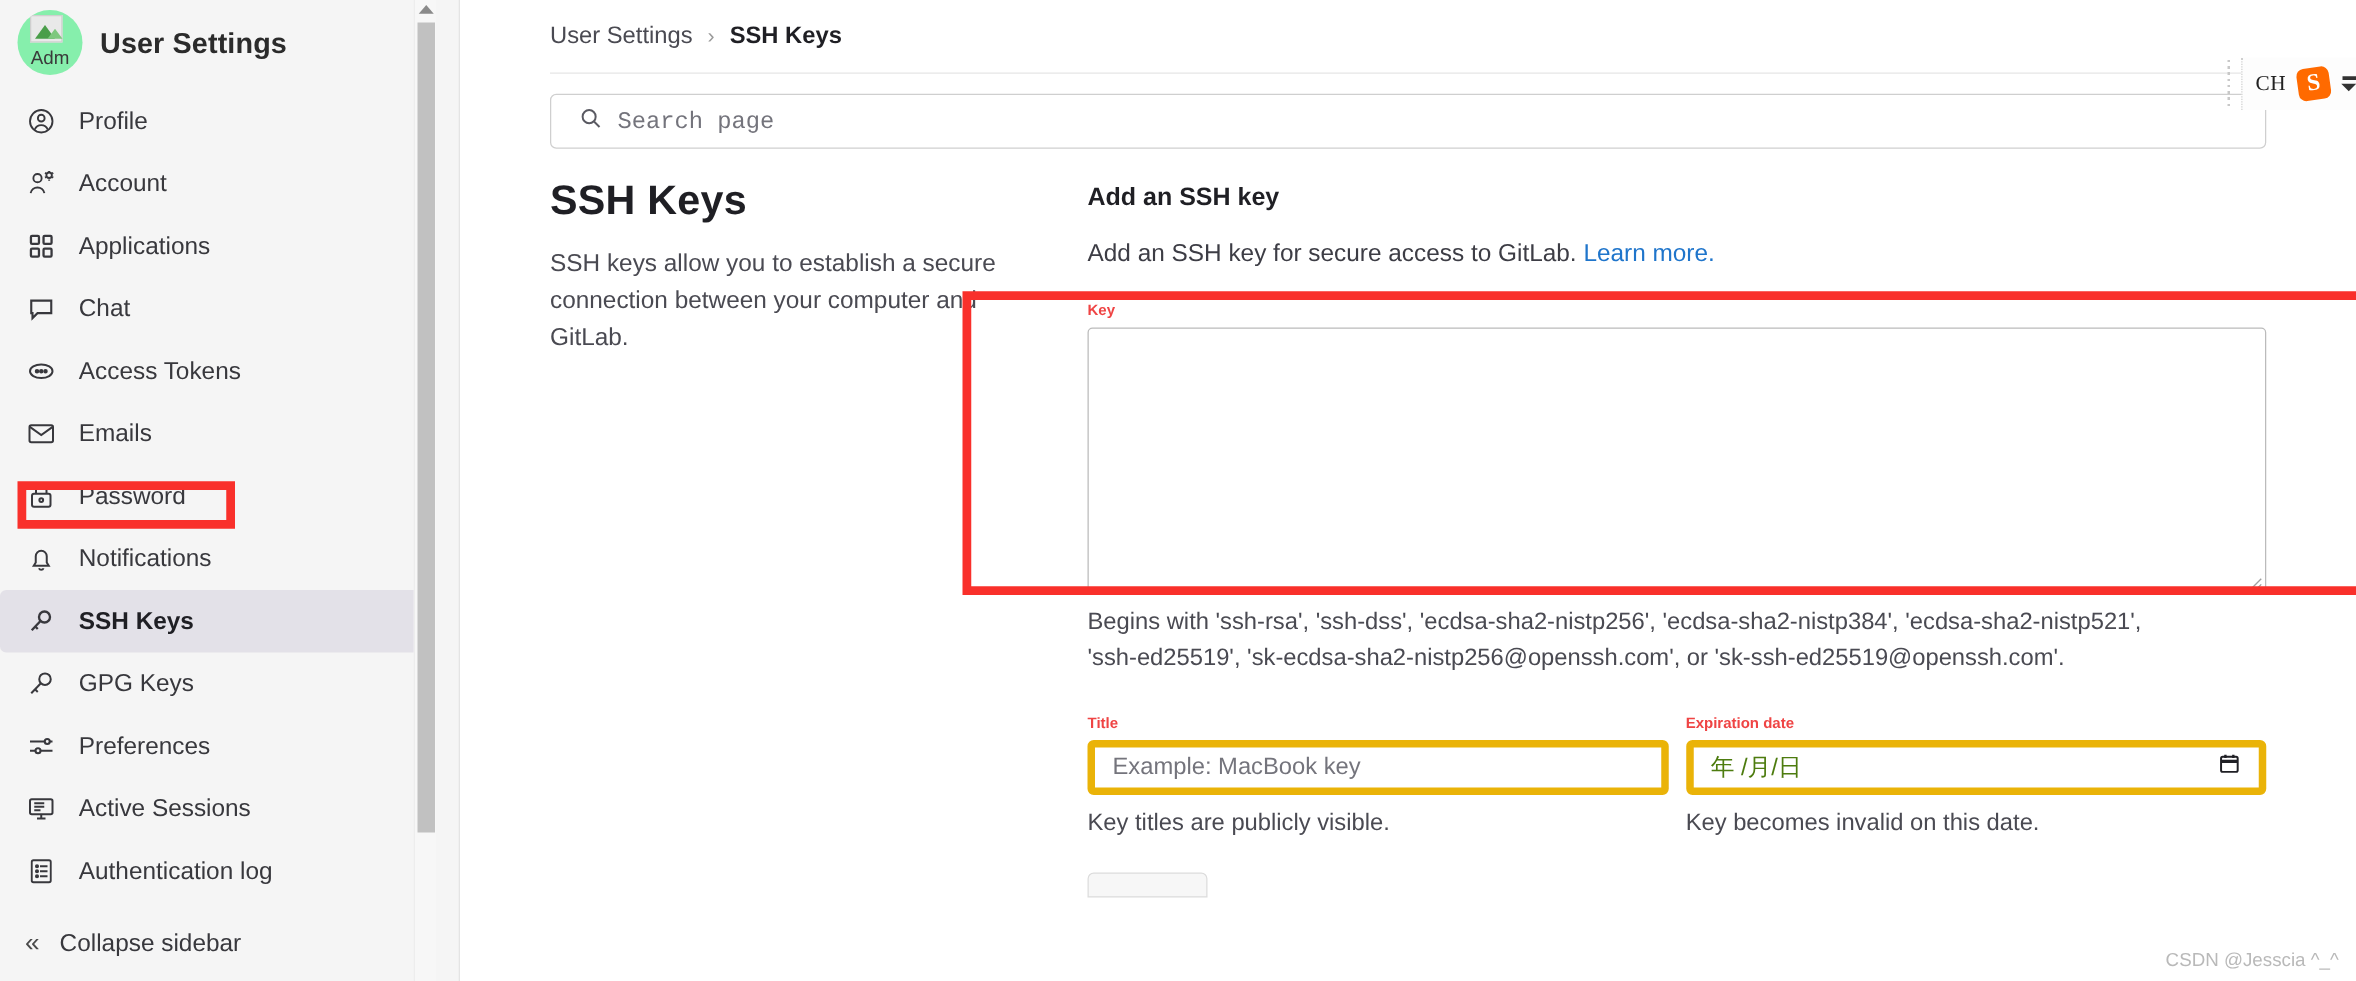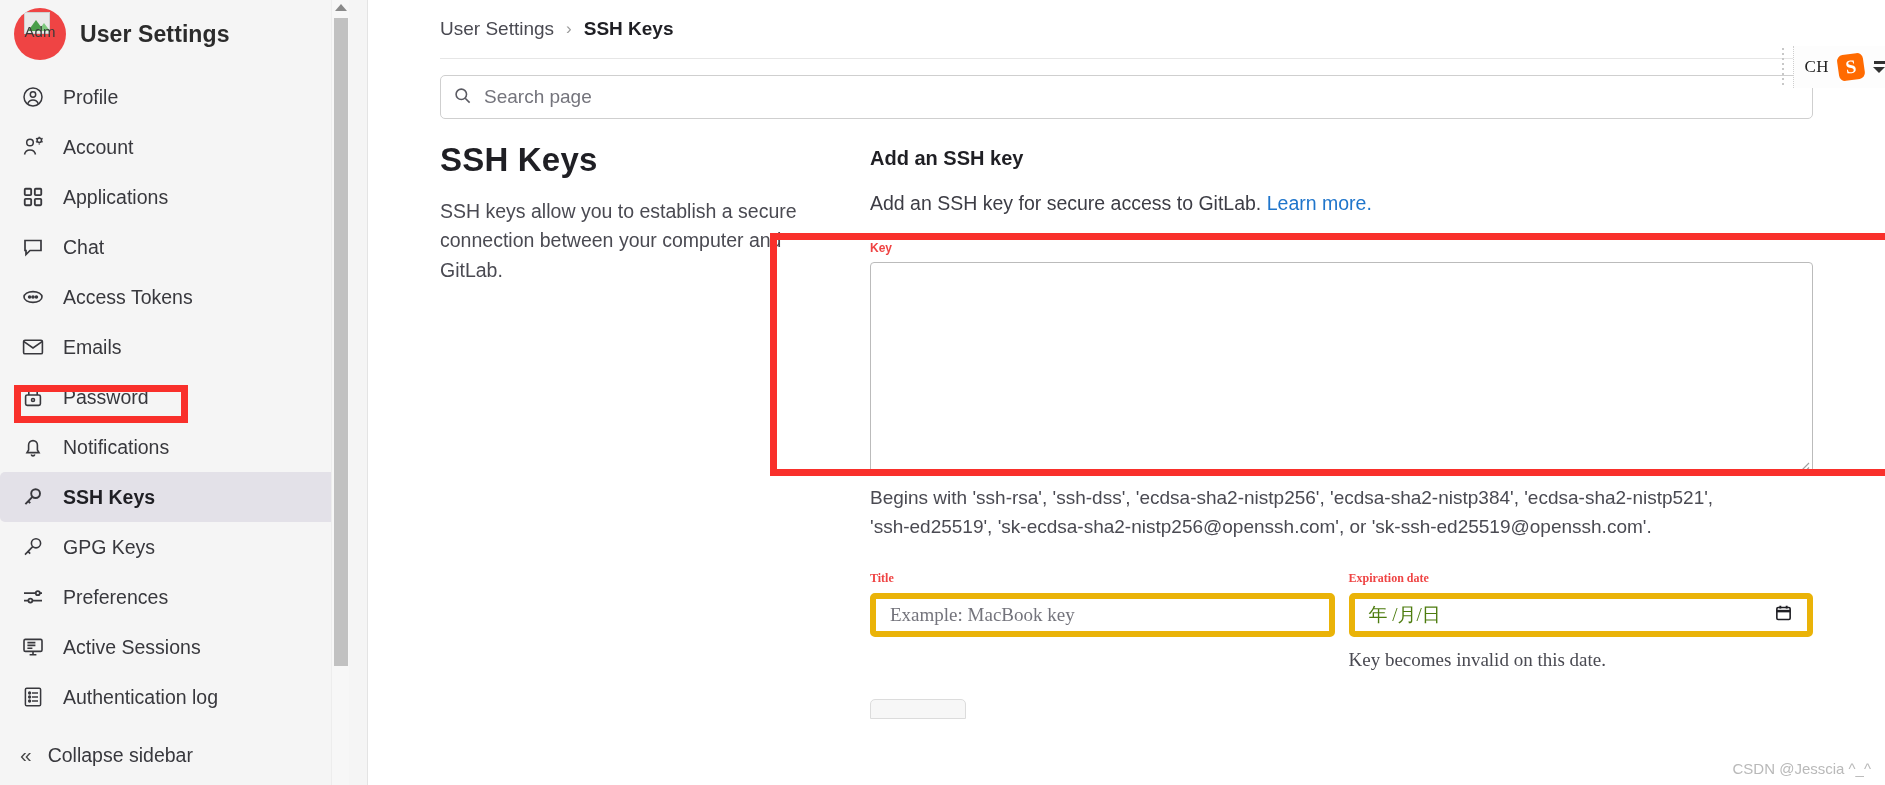--- a/index.html
+++ b/index.html
@@ -36,26 +36,26 @@
   .sb-header {
     display: flex;
     align-items: center;
     gap: 14px;
     padding: 14px 0 14px 14px;
     height: 68px;
   }
   .avatar {
     width: 52px; height: 52px;
     border-radius: 50%;
-    background: #ef4444;
+    background: #86efac;
     position: relative;
     overflow: hidden;
     flex: 0 0 52px;
     display: flex;
-    align-items: center;
+    align-items: flex-end;
     justify-content: center;
   }
   .avatar .broken {
     position: absolute;
     top: 4px; left: 10px;
     width: 26px; height: 22px;
     background: #e9e9e9;
     border: 1px solid #cfcfcf;
   }
   .avatar .broken:before {
@@ -179,22 +179,23 @@
   }
 
   .search-wrap { padding: 16px 72px 0 72px; }
   .search-box {
     height: 44px;
     border: 1px solid #cfcfcf;
     border-radius: 5px;
     display: flex;
     align-items: center;
     gap: 12px;
-    padding: 0 12px;
+    padding: 0 22px;
     background: #fff;
+    font-family: Liberation Mono, monospace;
   }
   .search-box .ph {
     font-size: 19px;
     color: #74747c;
   }
 
   .content {
     display: flex;
     padding: 22px 72px 0 72px;
     gap: 0;
@@ -253,21 +254,21 @@
     color: #4a4a52;
     line-height: 1.5;
     margin-top: 8px;
   }
 
   .two-col {
     display: flex;
     gap: 14px;
     margin-top: 30px;
   }
-  .fcol { flex: 1 1 50%; font-family: Liberation Serif, serif; }
+  .fcol { flex: 1 1 50%; }
   .txt-input {
     width: 100%;
     height: 44px;
     border: 6px solid #eab308;
     border-radius: 5px;
     display: flex;
     align-items: center;
     padding: 0 14px;
     background: #fff;
     font-size: 19px;
@@ -591,20 +592,21 @@
           <div>Begins with 'ssh-rsa', 'ssh-dss', 'ecdsa-sha2-nistp256', 'ecdsa-sha2-nistp384', 'ecdsa-sha2-nistp521',</div>
           <div>'ssh-ed25519', 'sk-ecdsa-sha2-nistp256@openssh.com', or 'sk-ssh-ed25519@openssh.com'.</div>
         </div>
 
         <div class="two-col">
           <div class="fcol">
             <label class="field-label">Title</label>
             <div class="txt-input">
               <span>Example: MacBook key</span>
             </div>
+            <div class="hint">Key titles are publicly visible.</div>
           </div>
 
           <div class="fcol">
             <label class="field-label">Expiration date</label>
             <div class="txt-input">
               <span class="val-dark">年 /月/日</span>
               <span>
                 <svg width="19" height="20" viewBox="0 0 24 24" fill="none" stroke="#1f1f24" stroke-width="2">
                   <rect x="3.6" y="5" width="16.8" height="15.2" rx="1.6"></rect>
                   <path d="M3.6 9.6h16.8" stroke-width="3.2"></path>

